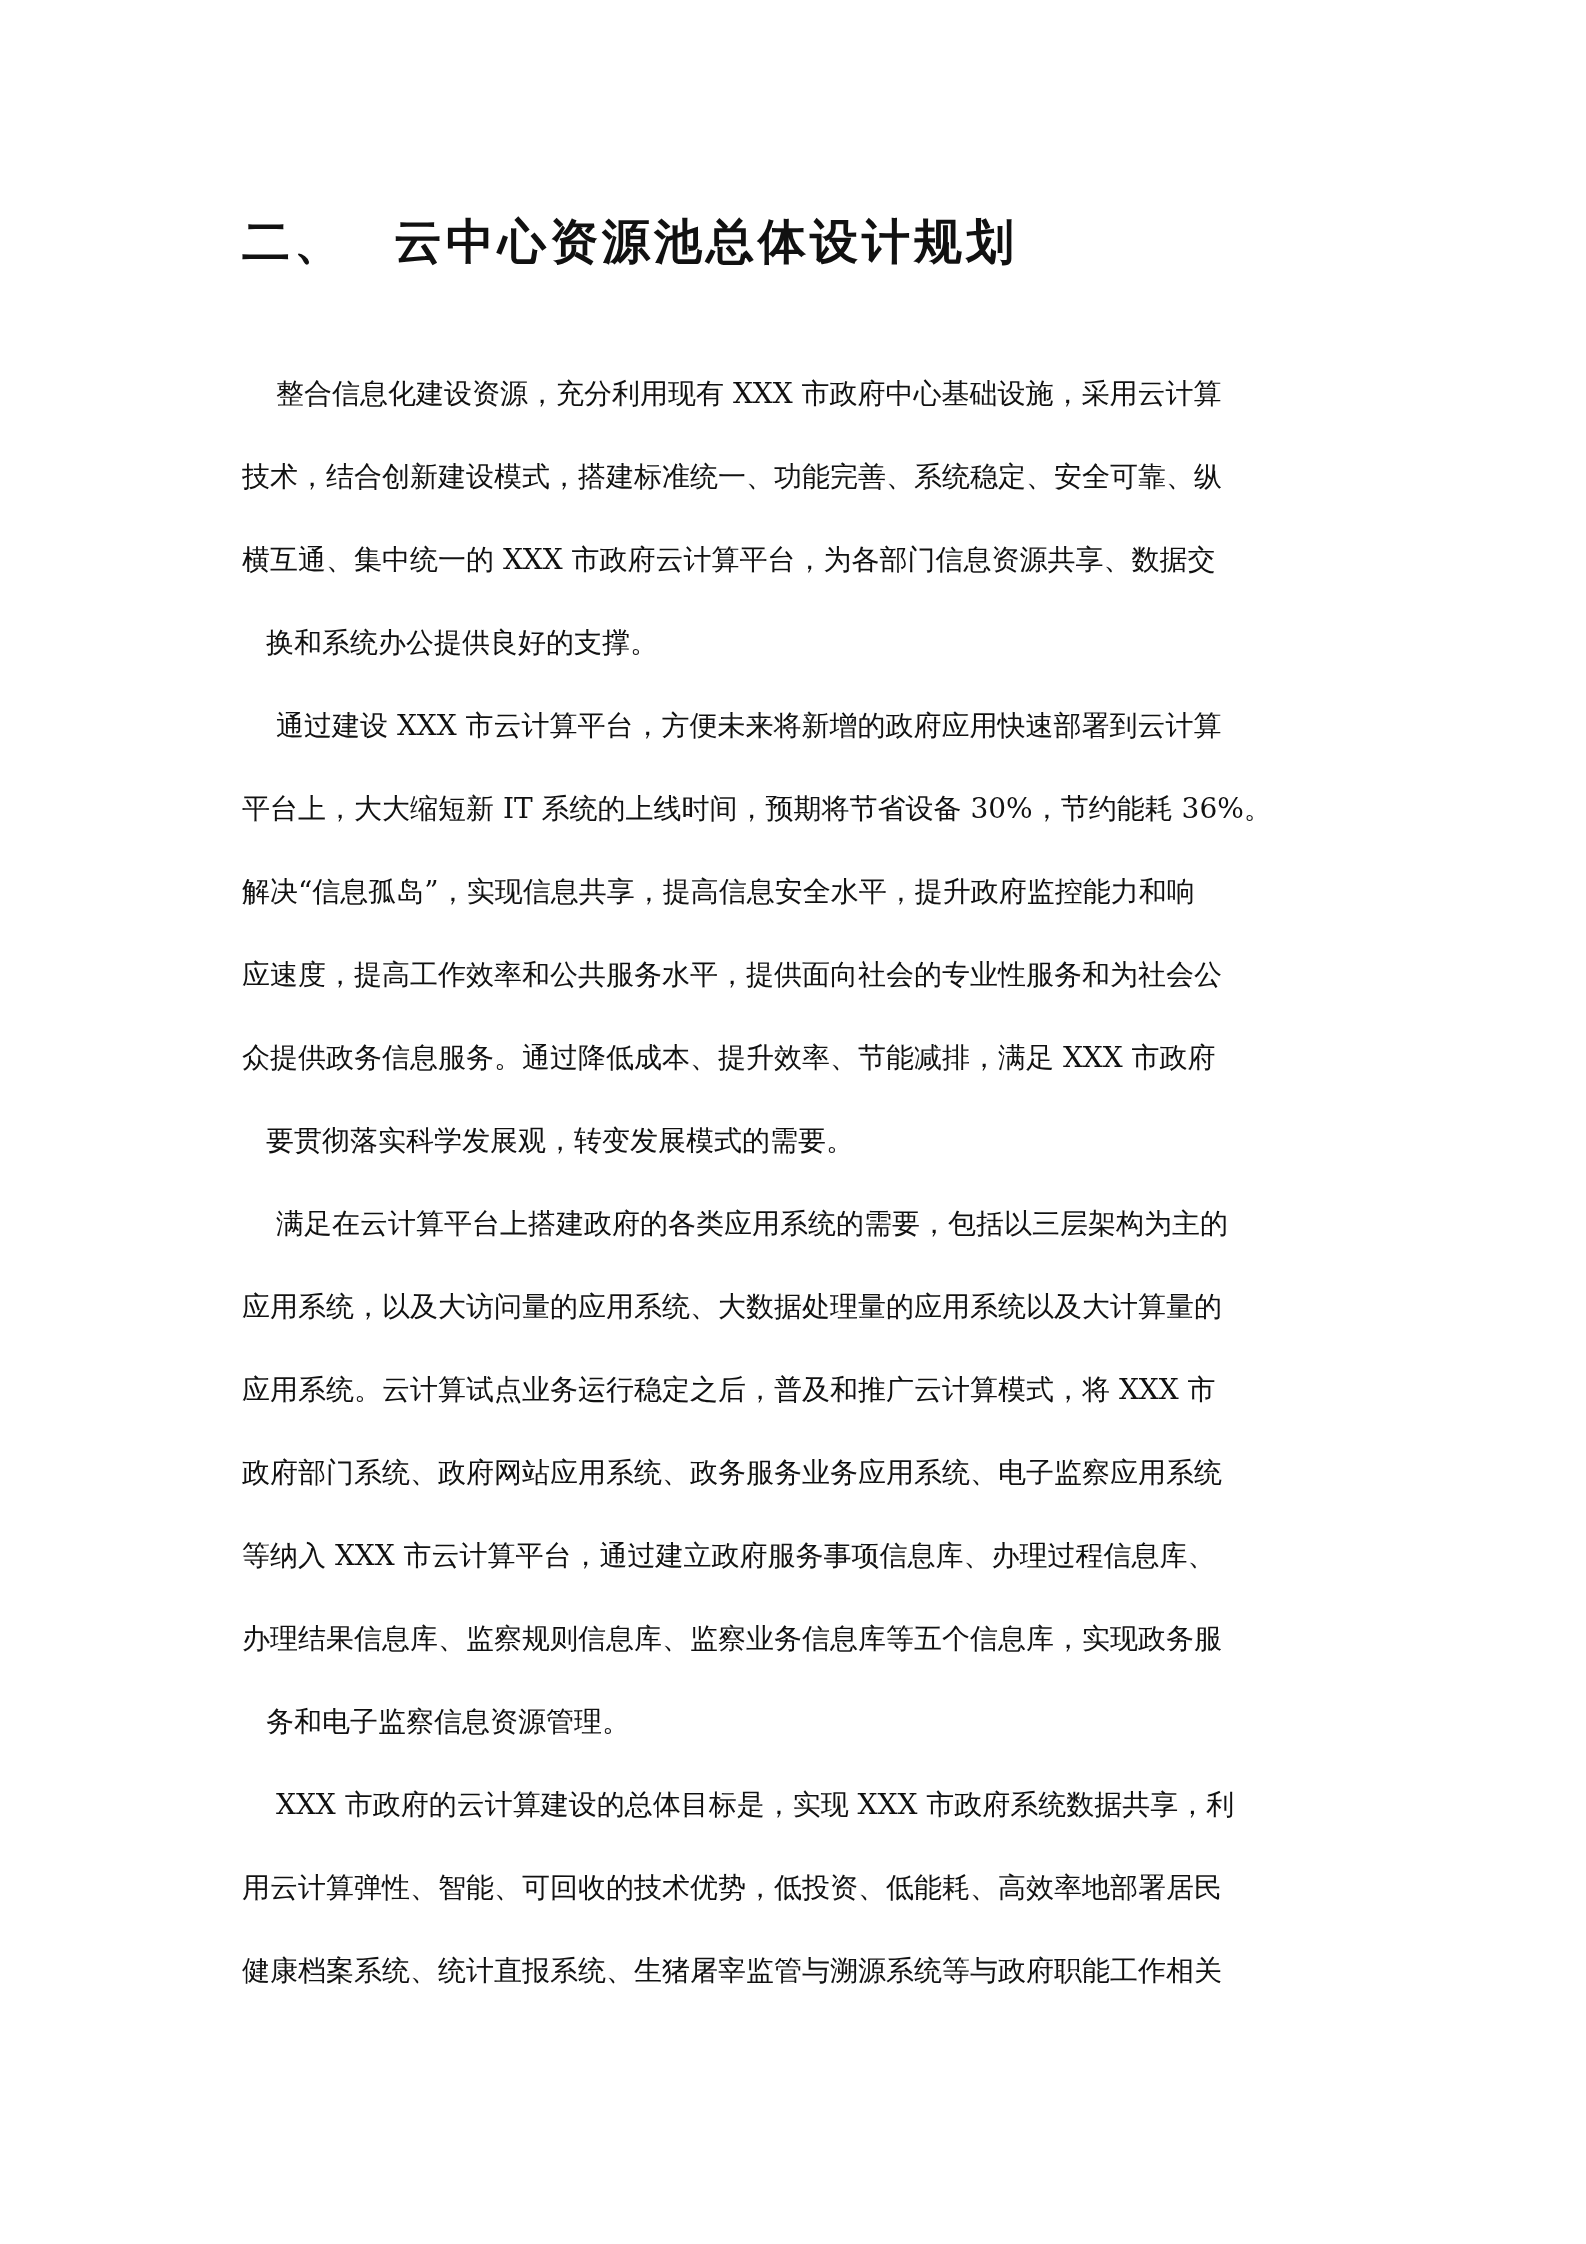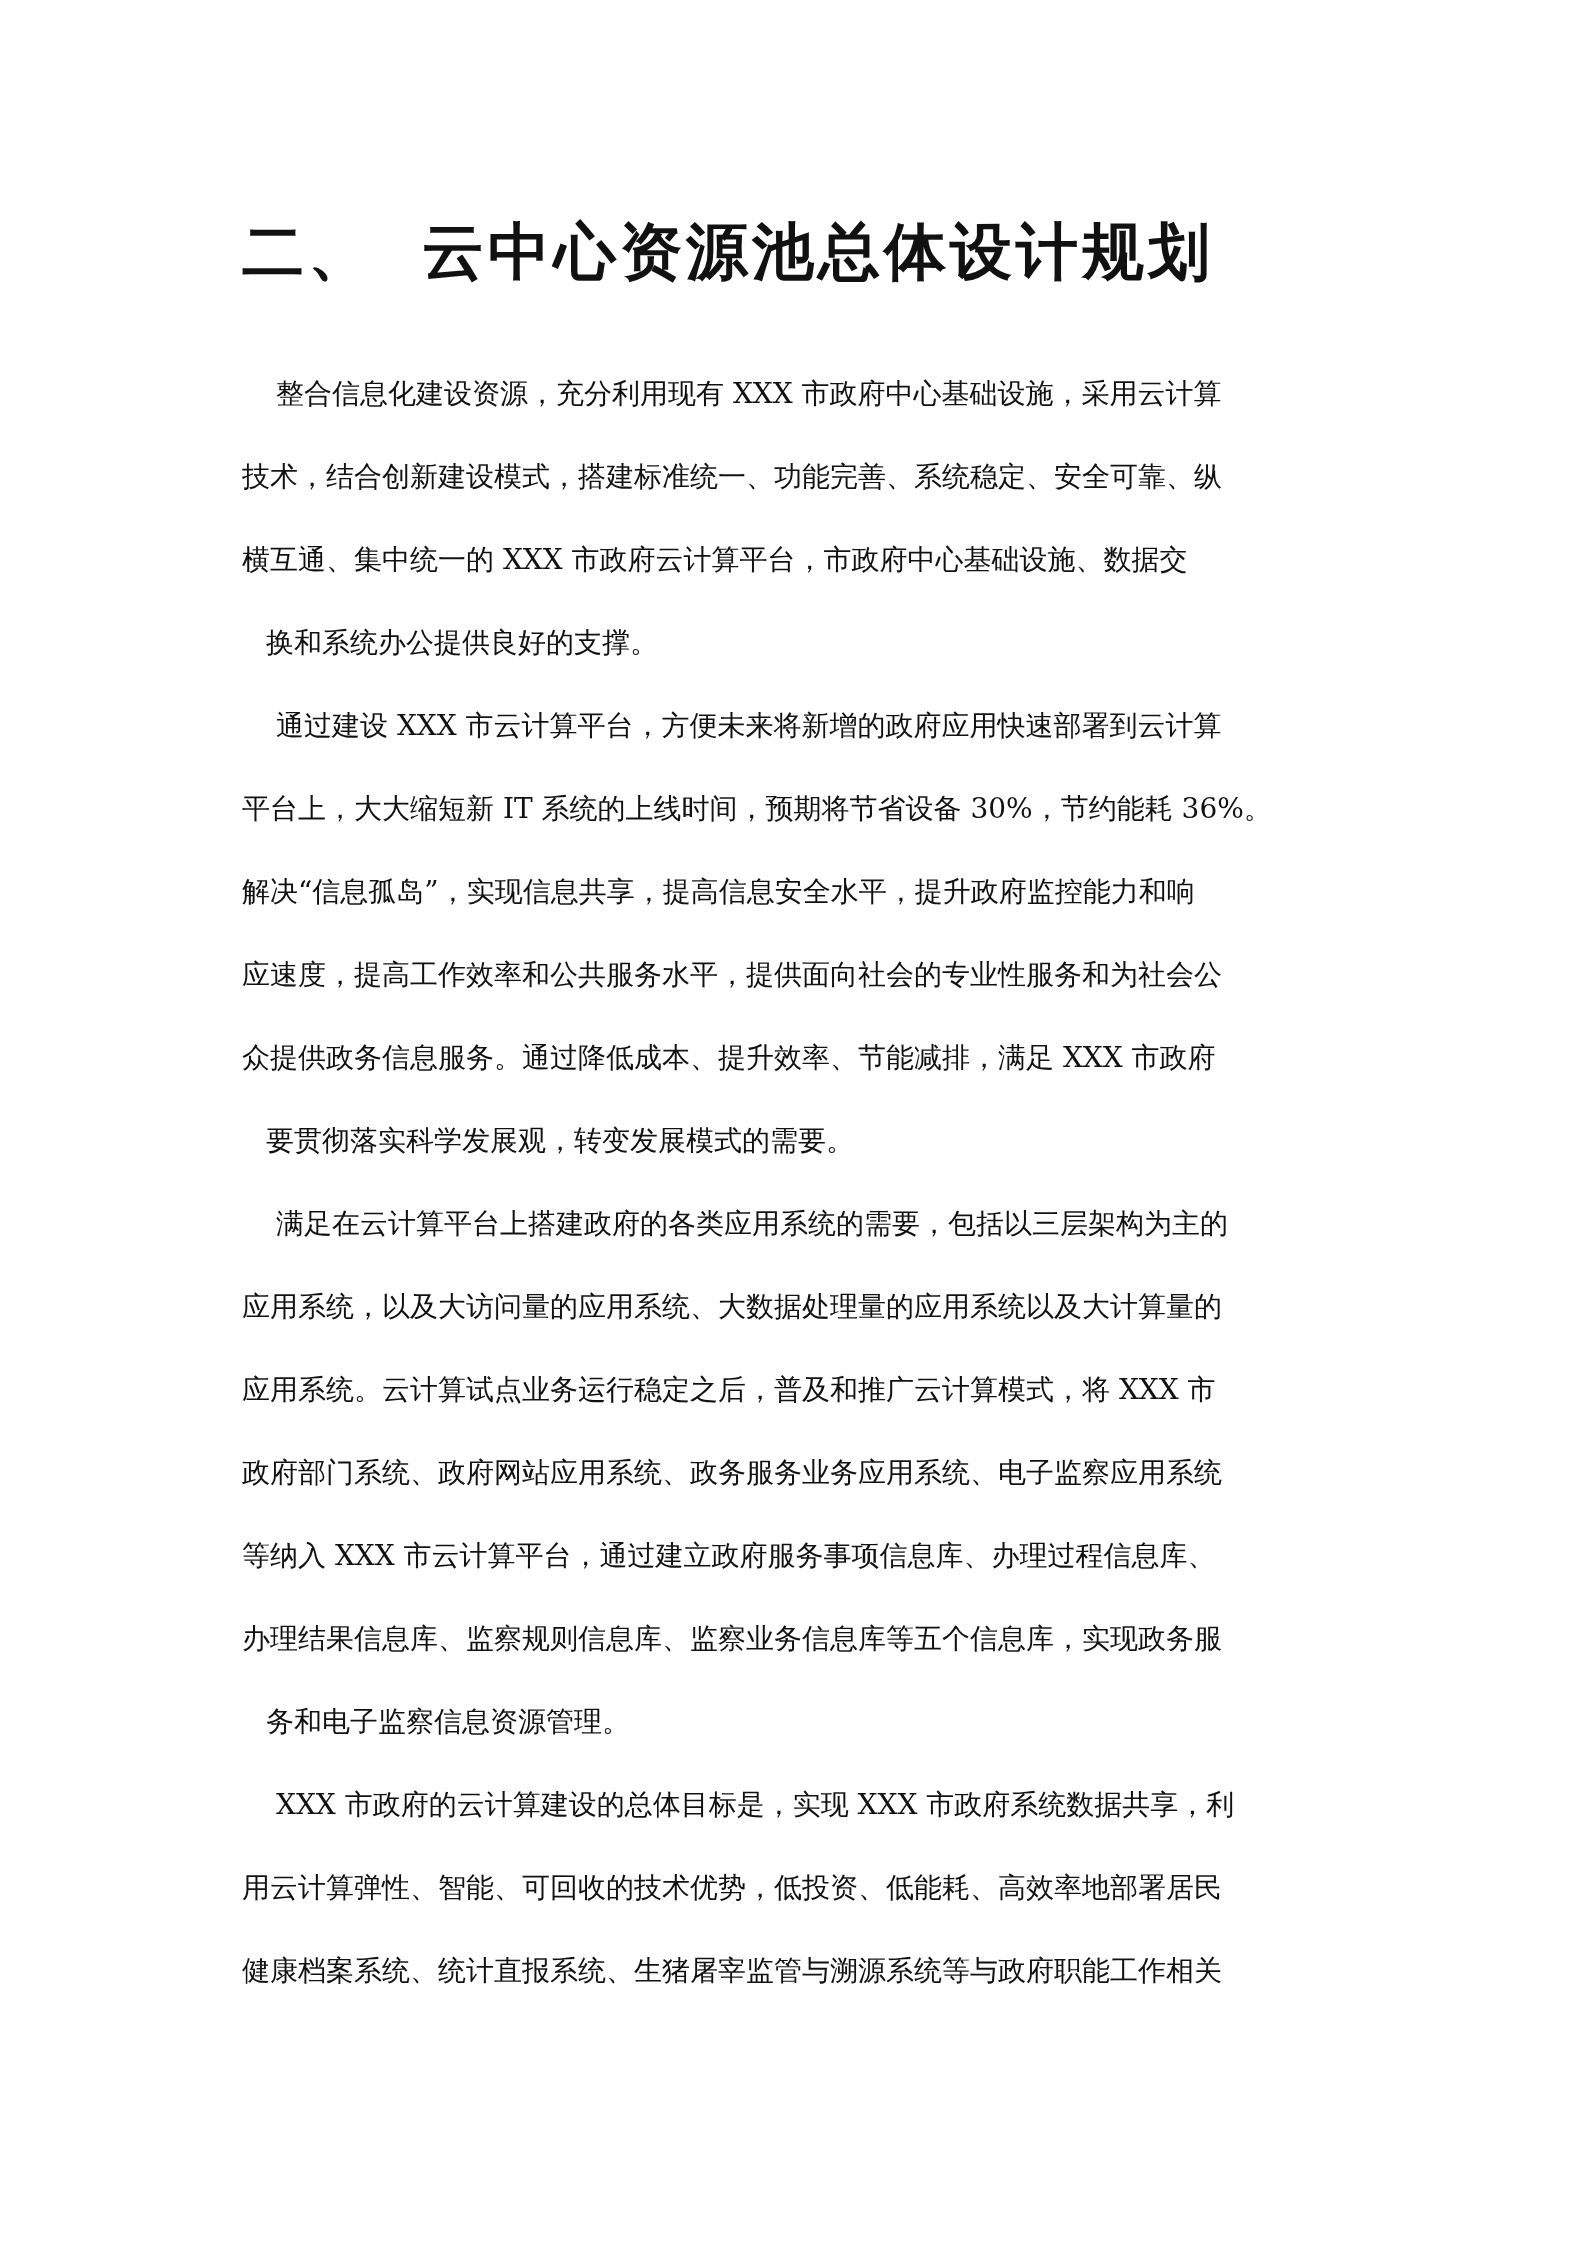--- a/index.html
+++ b/index.html
@@ -1,38 +1,38 @@
 <!DOCTYPE html>
 <html><head>
 <meta charset="utf-8">
 <style>
   html,body{margin:0;padding:0;background:#fff;}
   body{width:1586px;height:2244px;position:relative;overflow:hidden;
        font-family:"DejaVu Serif","Liberation Serif",serif;color:#111;}
   .title{position:absolute;left:242px;top:210px;font-family:"DejaVu Sans","Liberation Sans",sans-serif;
-         font-size:62px;font-weight:bold;letter-spacing:4px;white-space:nowrap;}
+         font-size:48px;font-weight:bold;letter-spacing:4px;white-space:nowrap;}
   .title .num{margin-right:48px;}
   .body{position:absolute;left:242px;top:352px;width:1112px;}
   .line{height:83px;line-height:83px;font-size:28px;white-space:nowrap;
         display:flex;justify-content:space-between;}
   .line.last{justify-content:flex-start;margin-left:24px;}
   .line.indent{padding-left:34px;}
 </style>
 </head>
 <body>
 
 <div class="title">
   <span class="num">二、</span><span>云中心资源池总体设计规划</span>
 </div>
 
 <div class="body">
   <div>
     <div class="line indent">整合信息化建设资源，充分利用现有 XXX 市政府中心基础设施，采用云计算</div>
     <div class="line">技术，结合创新建设模式，搭建标准统一、功能完善、系统稳定、安全可靠、纵</div>
-    <div class="line">横互通、集中统一的 XXX 市政府云计算平台，市政府中心基础设施、数据交</div>
+    <div class="line">横互通、集中统一的 XXX 市政府云计算平台，为各部门信息资源共享、数据交</div>
     <div class="line last">换和系统办公提供良好的支撑。</div>
   </div>
   <div>
     <div class="line indent">通过建设 XXX 市云计算平台，方便未来将新增的政府应用快速部署到云计算</div>
     <div class="line">平台上，大大缩短新 IT 系统的上线时间，预期将节省设备 30%，节约能耗 36%。</div>
     <div class="line">解决“信息孤岛”，实现信息共享，提高信息安全水平，提升政府监控能力和响</div>
     <div class="line">应速度，提高工作效率和公共服务水平，提供面向社会的专业性服务和为社会公</div>
     <div class="line">众提供政务信息服务。通过降低成本、提升效率、节能减排，满足 XXX 市政府</div>
     <div class="line last">要贯彻落实科学发展观，转变发展模式的需要。</div>
   </div>

